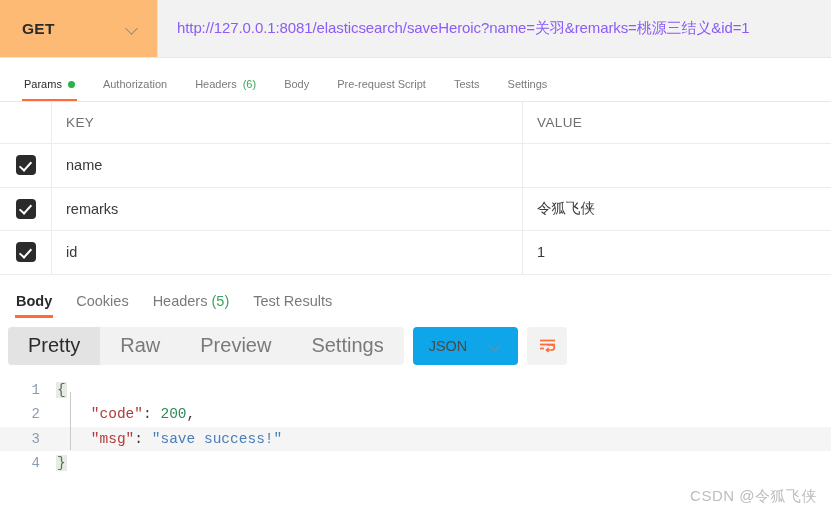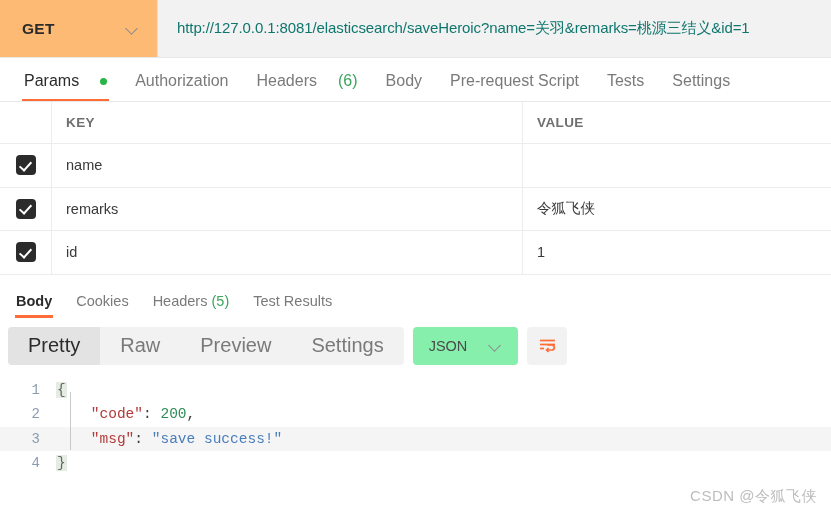--- a/index.html
+++ b/index.html
@@ -61,43 +61,43 @@
   .url-field {
     flex: 1;
     background: #f2f2f2;
     display: flex;
     align-items: center;
     padding-left: 19px;
     overflow: hidden;
   }
   .url-text {
     font-size: 15px;
-    color: #0f766e;
+    color: #8b5cf6;
     white-space: nowrap;
     letter-spacing: -0.1px;
   }
 
   
   .req-tabs {
     display: flex;
     align-items: flex-end;
     height: 44px;
     padding-left: 10px;
     border-bottom: 1px solid #e8e8e8;
     background: #fff;
   }
   .rtab {
     position: relative;
     padding: 0 14px 11px 14px;
-    font-size: 16px;
+    font-size: 11px;
     color: #7a7a7a;
     cursor: pointer;
     display: flex;
     align-items: center;
-    gap: 21px;
+    gap: 6px;
     white-space: nowrap;
     justify-content: flex-end;
   }
   .rtab.active { color: #2b2b2b; }
   .rtab.active::after {
     content: "";
     position: absolute;
     left: 12px; right: 12px;
     bottom: 0;
     height: 2.5px;
@@ -155,21 +155,21 @@
   .val-cell {
     flex: 1;
     height: 100%;
     display: flex;
     align-items: center;
     padding-left: 14px;
   }
   .cell-head {
     font-size: 13.5px;
     color: #6f6f6f;
-    font-weight: bold;
+    font-weight: normal;
     letter-spacing: 0.4px;
   }
   .cell-txt {
     font-size: 14.5px;
     color: #3a3a3a;
   }
 
   
   .res-tabs {
     display: flex;
@@ -222,21 +222,21 @@
     white-space: nowrap;
   }
   .segbtn.active {
     background: #e3e3e3;
     color: #2b2b2b;
   }
   .jsonsel {
     display: flex;
     align-items: center;
     gap: 22px;
-    background: #86efac;
+    background: #0ea5e9;
     border-radius: 4px;
     height: 38px;
     padding: 0 16px;
     cursor: pointer;
   }
   .jsonsel .lbl { font-size: 14.5px; color: #4a4a4a; }
   .wrapbtn {
     width: 40px; height: 38px;
     background: #f2f2f2;
     border-radius: 4px;

